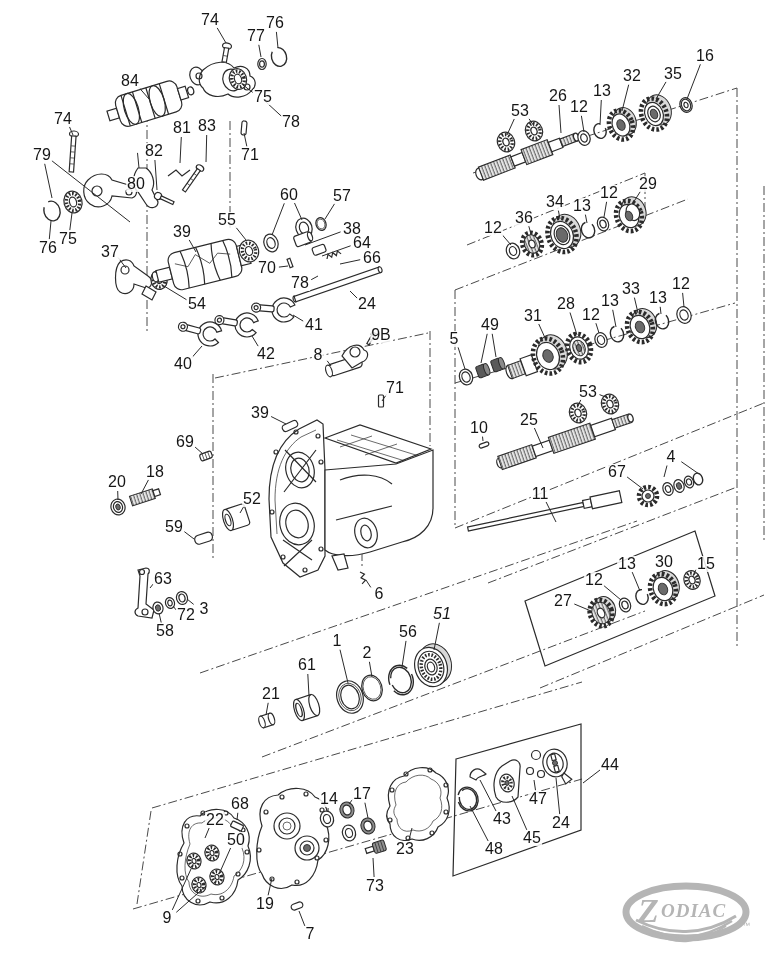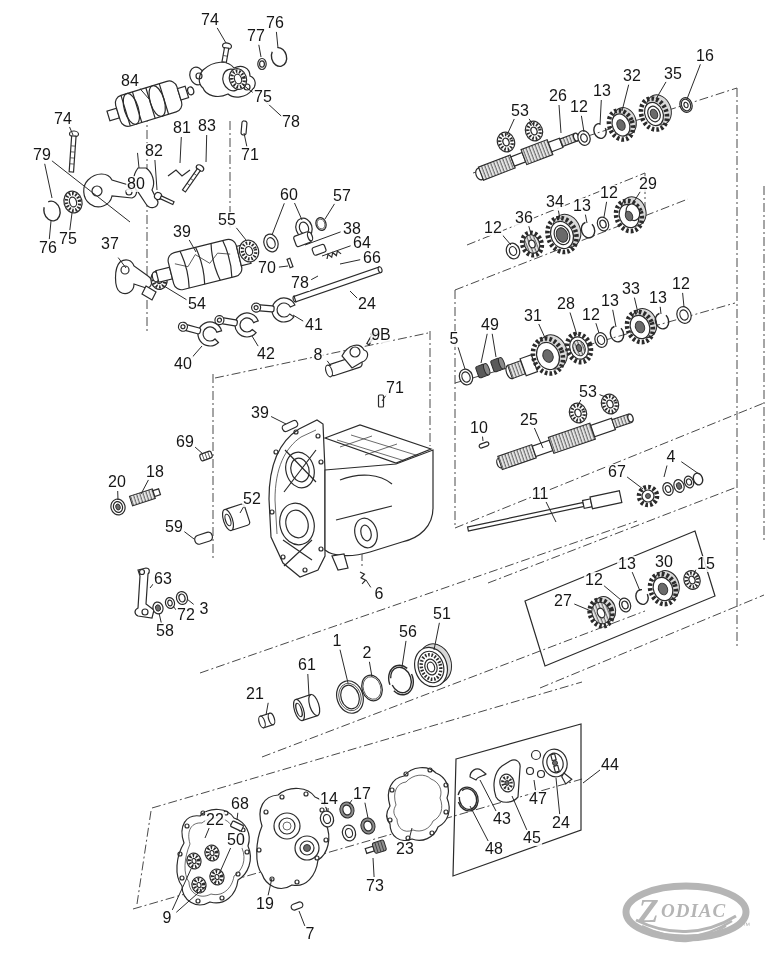--- a/index.html
+++ b/index.html
@@ -810,21 +810,21 @@
       <div class="callout" style="left: 291px; top: 122px;">78</div>
       <div class="callout" style="left: 63px; top: 119px;">74</div>
       <div class="callout" style="left: 182px; top: 128px;">81</div>
       <div class="callout" style="left: 207px; top: 126px;">83</div>
       <div class="callout" style="left: 136px; top: 144px; margin-top: 40px;">80</div>
       <div class="callout" style="left: 154px; top: 151px;">82</div>
       <div class="callout" style="left: 250px; top: 155px;">71</div>
       <div class="callout" style="left: 42px; top: 155px;">79</div>
       <div class="callout" style="left: 48px; top: 248px;">76</div>
       <div class="callout" style="left: 68px; top: 239px;">75</div>
-      <div class="callout" style="left: 110px; top: 244px; text-align: right;">37</div>
+      <div class="callout" style="left: 110px; top: 252px; text-align: right;">37</div>
       <div class="callout" style="left: 182px; top: 232px;">39</div>
       <div class="callout" style="left: 227px; top: 220px;">55</div>
       <div class="callout" style="left: 289px; top: 195px;">60</div>
       <div class="callout" style="left: 342px; top: 196px;">57</div>
       <div class="callout" style="left: 352px; top: 229px;">38</div>
       <div class="callout" style="left: 362px; top: 243px;">64</div>
       <div class="callout" style="left: 372px; top: 258px;">66</div>
       <div class="callout" style="left: 267px; top: 268px;">70</div>
       <div class="callout" style="left: 300px; top: 283px;">78</div>
       <div class="callout" style="left: 367px; top: 304px;">24</div>
@@ -875,23 +875,23 @@
       <div class="callout" style="left: 617px; top: 472px;">67</div>
       <div class="callout" style="left: 540px; top: 494px;">11</div>
       <div class="callout" style="left: 563px; top: 601px;">27</div>
       <div class="callout" style="left: 594px; top: 580px;">12</div>
       <div class="callout" style="left: 627px; top: 564px;">13</div>
       <div class="callout" style="left: 664px; top: 562px;">30</div>
       <div class="callout" style="left: 706px; top: 564px;">15</div>
       <div class="callout" style="left: 337px; top: 641px;">1</div>
       <div class="callout" style="left: 367px; top: 653px;">2</div>
       <div class="callout" style="left: 408px; top: 632px;">56</div>
-      <div class="callout" style="left: 442px; top: 614px;">51</div>
+      <div class="callout" style="left: 442px; top: 614px; font-style: italic;">51</div>
       <div class="callout" style="left: 307px; top: 665px;">61</div>
-      <div class="callout" style="left: 255px; top: 694px;">21</div>
+      <div class="callout" style="left: 271px; top: 694px;">21</div>
       <div class="callout" style="left: 610px; top: 765px;">44</div>
       <div class="callout" style="left: 538px; top: 799px;">47</div>
       <div class="callout" style="left: 561px; top: 823px;">24</div>
       <div class="callout" style="left: 502px; top: 819px;">43</div>
       <div class="callout" style="left: 532px; top: 838px;">45</div>
       <div class="callout" style="left: 494px; top: 849px;">48</div>
       <div class="callout" style="left: 405px; top: 849px;">23</div>
       <div class="callout" style="left: 329px; top: 799px;">14</div>
       <div class="callout" style="left: 362px; top: 794px;">17</div>
       <div class="callout" style="left: 236px; top: 840px;">50</div>

